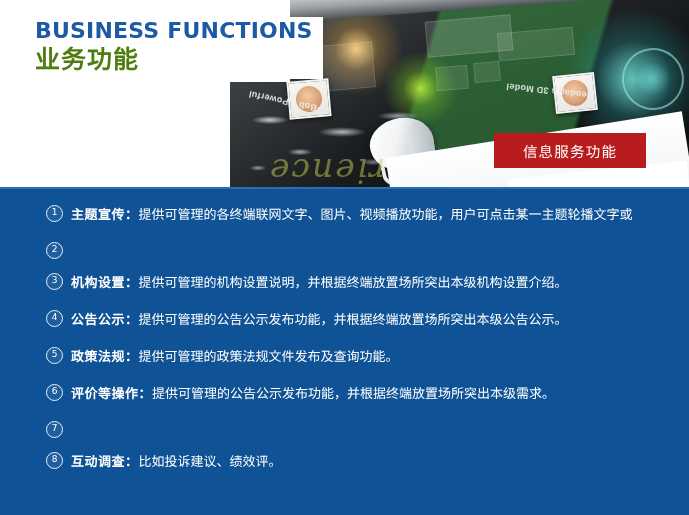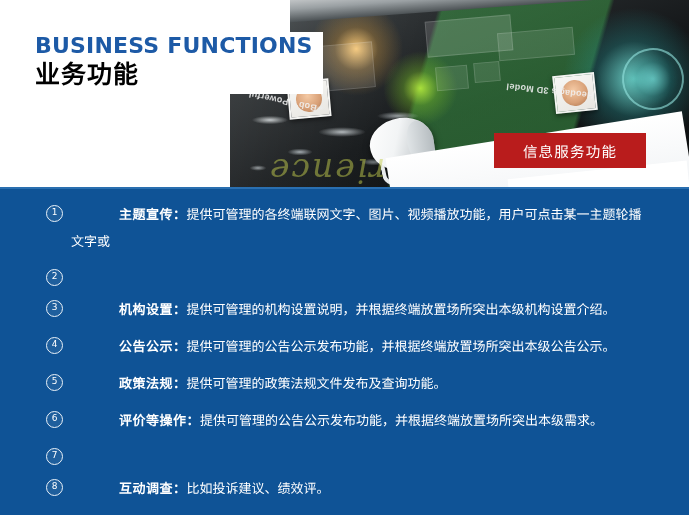--- a/index.html
+++ b/index.html
@@ -178,36 +178,36 @@
     color:#ffffff;
     display:flex;align-items:center;justify-content:center;
     font-size:14.5px;
     letter-spacing:1.2px;
     font-family:"DejaVu Sans","Liberation Sans",sans-serif;
     z-index:6;
   }
 
   
   .title-block{
-    position:absolute;left:33px;top:32px;
+    position:absolute;left:33px;top:17px;
     z-index:8;
     background:#ffffff;
     padding:2px 10px 4px 2px;
   }
   .title-en{
     color:#1d5aa6;
     font-weight:bold;
     font-size:22px;
     letter-spacing:.2px;
     line-height:1.12;
     white-space:nowrap;
     font-family:"DejaVu Sans","Liberation Sans",sans-serif;
   }
   .title-cn{
-    color:#000000;
+    color:#4d7c0f;
     font-weight:bold;
     font-size:25px;
     letter-spacing:1px;
     line-height:1.2;
     margin-top:1px;
     white-space:nowrap;
     font-family:"DejaVu Sans","Liberation Sans",sans-serif;
   }
 
   
@@ -250,21 +250,20 @@
     margin-left:8px;
     color:#ffffff;
     font-size:13px;
     line-height:27px;
     font-family:"DejaVu Sans","Liberation Sans",sans-serif;
     text-indent:0;
   }
   .item-body .lead{
     font-weight:bold;
     letter-spacing:.5px;
-    margin-left:48px;
   }
   .item.wrap .item-body{
     text-indent:0;
     padding-left:0;
   }
   .item.wrap .item-body .cont{
     display:block;
     padding-left:52px;
   }
 </style>

